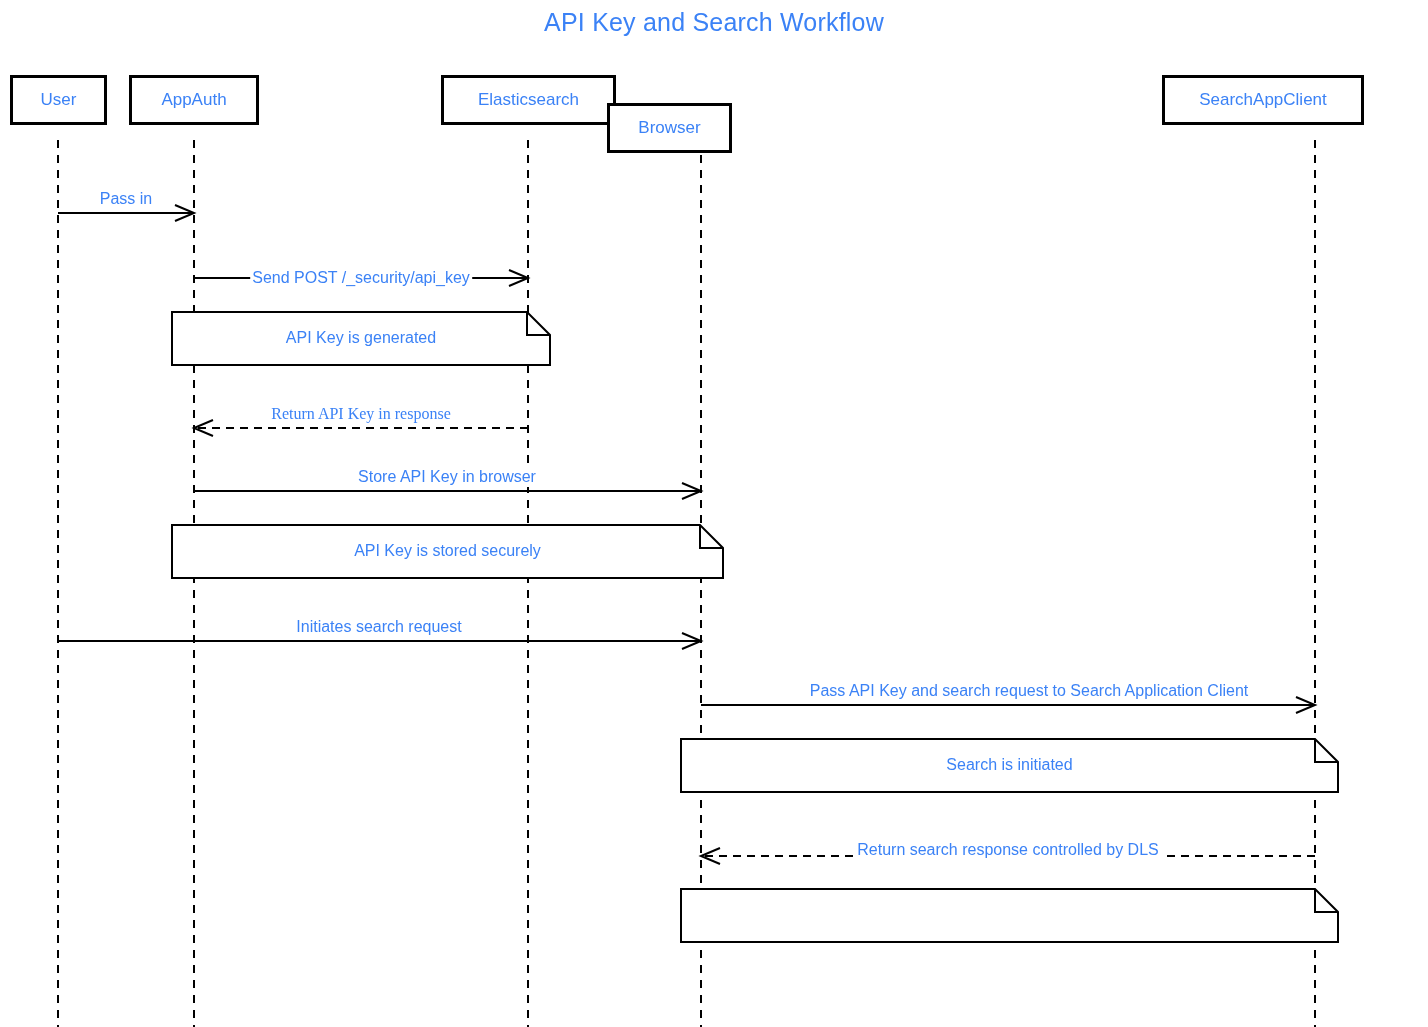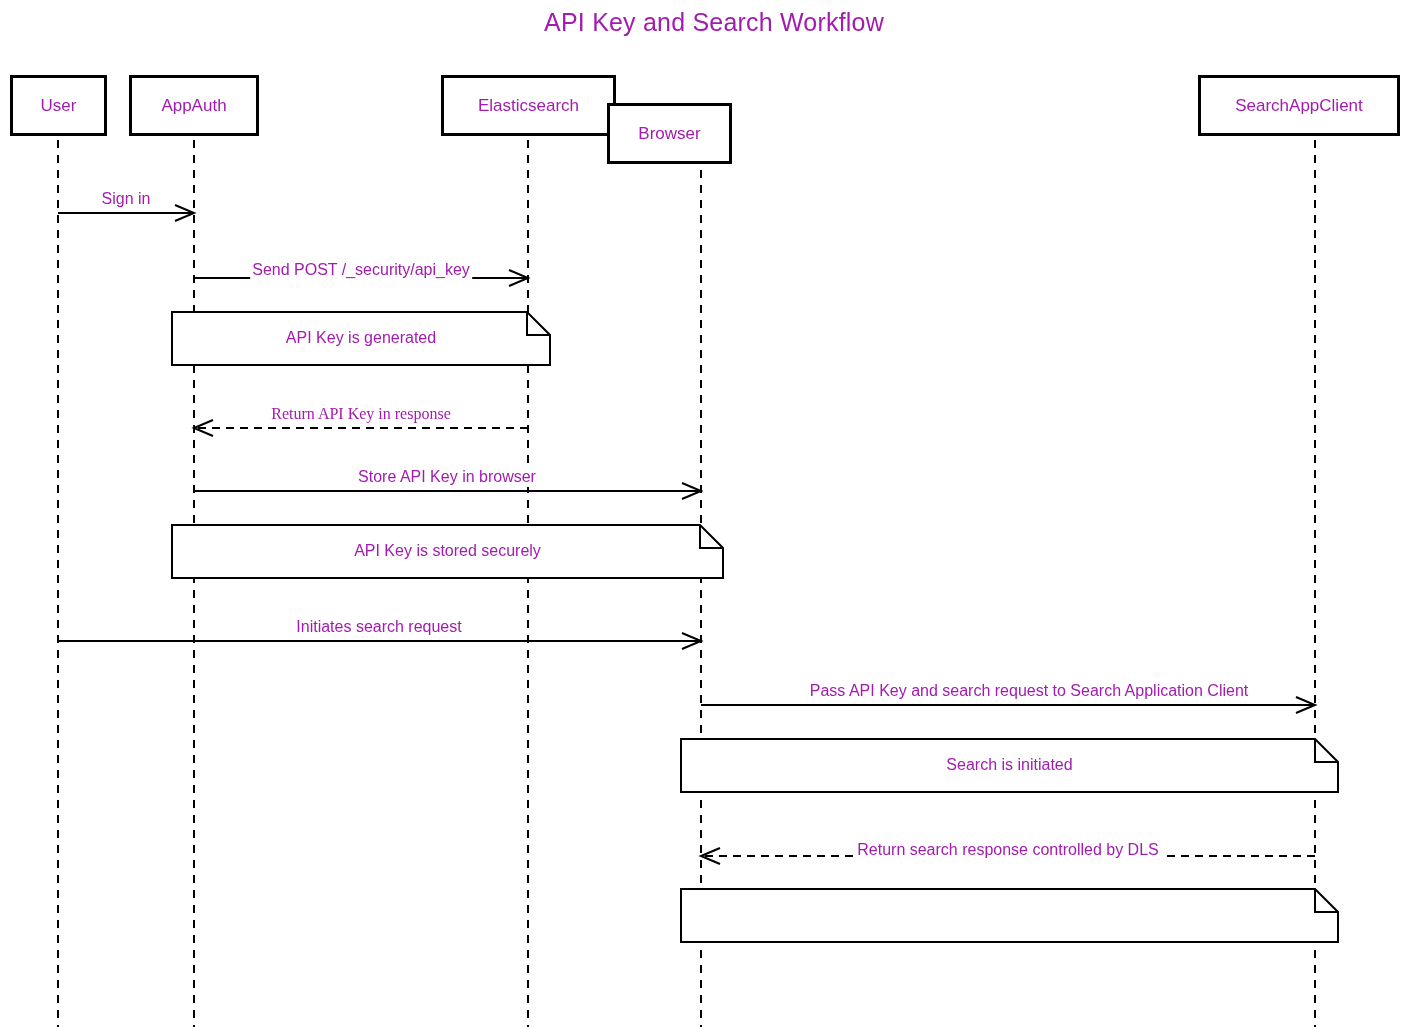--- a/index.html
+++ b/index.html
@@ -2,36 +2,36 @@
 <html><head>
 <meta charset="utf-8">
 <style>
   html, body { margin: 0; padding: 0; background: #ffffff; }
   #diagram {
     position: relative;
     width: 1428px;
     height: 1027px;
     background: #ffffff;
     font-family: "Liberation Sans", sans-serif;
-    color: #a21caf;
+    color: #3b82f6;
     overflow: hidden;
   }
   #geometry { position: absolute; left: 0; top: 0; }
   .title {
     position: absolute;
     left: 0; top: 8px;
     width: 100%;
     text-align: center;
     font-size: 25px;
     letter-spacing: 0.2px;
   }
   .actor-box {
     position: absolute;
     top: 75px;
-    height: 61px;
+    height: 50px;
     box-sizing: border-box;
     border: 3px solid #000000;
     background: #ffffff;
     display: flex;
     align-items: center;
     justify-content: center;
     font-size: 17px;
   }
   .msg-label {
     position: absolute;
@@ -113,26 +113,26 @@
   </div>
   <div class="actor-box" style="left:129px; width:130px;">
     <span>AppAuth</span>
   </div>
   <div class="actor-box" style="left:441px; width:175px;">
     <span>Elasticsearch</span>
   </div>
   <div class="actor-box" style="left:607px; width:125px;margin-top:28px;">
     <span>Browser</span>
   </div>
-  <div class="actor-box" style="left:1198px; width:202px;">
+  <div class="actor-box" style="left:1162px; width:202px;">
     <span>SearchAppClient</span>
   </div>
 
-  <div class="msg-label" style="left:126px;  top:189px;">Sign in</div>
-  <div class="msg-label" style="left:361px;  top:260px;">Send POST /_security/api_key</div>
+  <div class="msg-label" style="left:126px;  top:189px;">Pass in</div>
+  <div class="msg-label" style="left:361px;  top:268px;">Send POST /_security/api_key</div>
   <div class="msg-label" style="left:361px;  top:404px;font-family:Liberation Serif, serif;">Return API Key in response</div>
   <div class="msg-label" style="left:447px;  top:467px;">Store API Key in browser</div>
   <div class="msg-label" style="left:379px;  top:617px;">Initiates search request</div>
   <div class="msg-label" style="left:1008px; top:681px;margin-left:21px;">Pass API Key and search request to Search Application Client</div>
   <div class="msg-label" style="left:1008px; top:840px;">Return search response controlled by DLS</div>
 
   <div class="note-label" style="left:172px; top:328px; width:378px;">API Key is generated</div>
   <div class="note-label" style="left:172px; top:541px; width:551px;">API Key is stored securely</div>
   <div class="note-label" style="left:681px; top:755px; width:657px;">Search is initiated</div>
 

